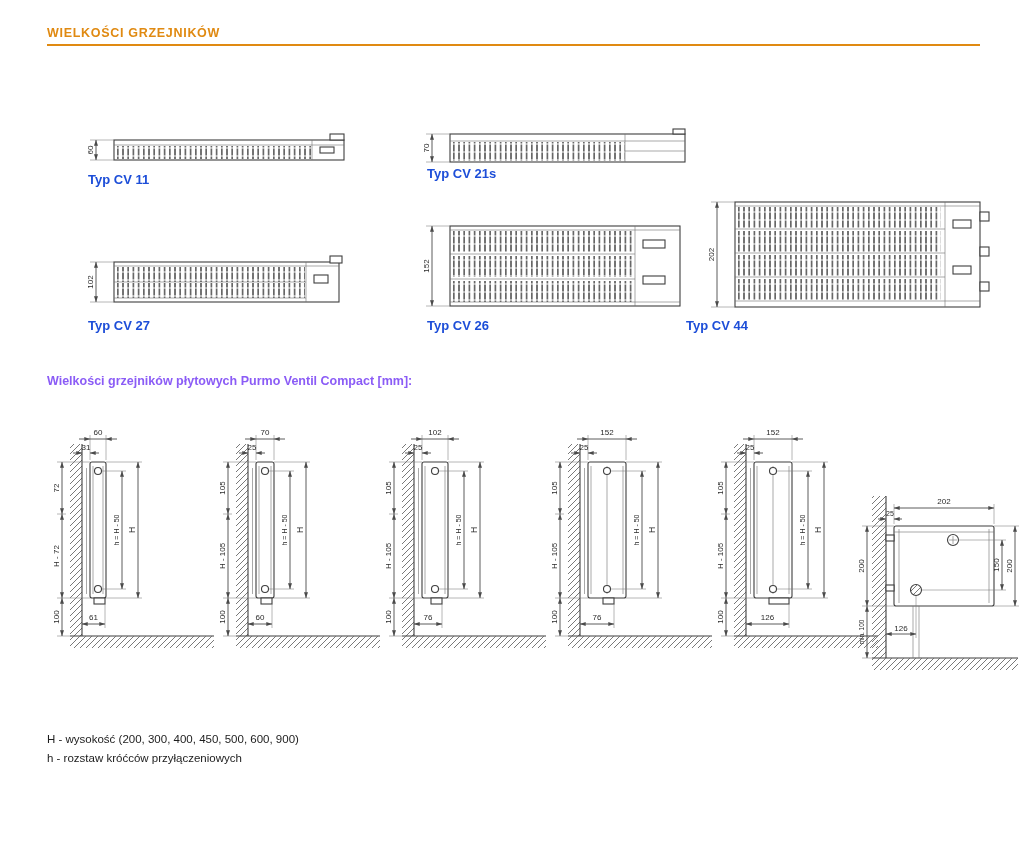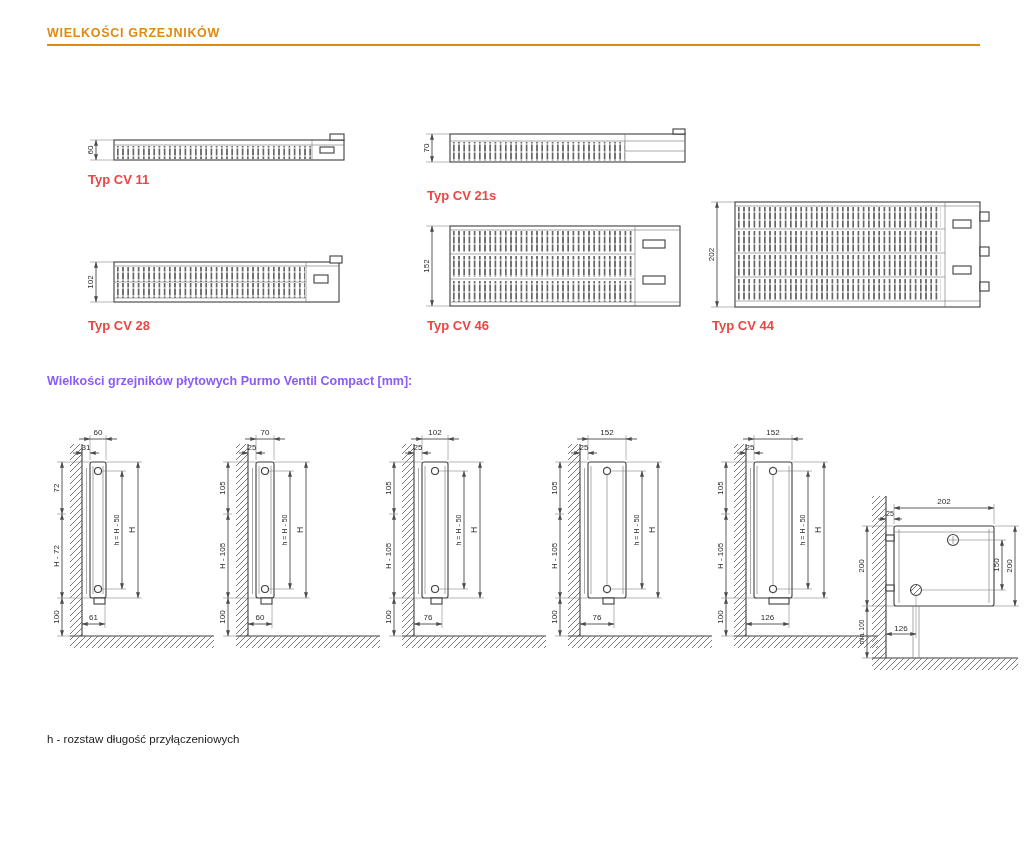--- a/index.html
+++ b/index.html
@@ -1,21 +1,21 @@
 <!DOCTYPE html>
 <html><head>
 <meta charset="utf-8">
 <style>
   html,body{margin:0;padding:0;background:#fff;}
   body{font-family:"Liberation Sans",sans-serif;color:#1c1c1c;}
   .page{position:relative;width:1027px;height:805px;background:#fff;overflow:hidden;}
   .abs{position:absolute;}
   .title{font-size:12.5px;font-weight:bold;letter-spacing:.7px;color:#E08A12;}
   .rule{height:2px;background:#E08A12;}
-  .cv-label{font-size:13px;font-weight:bold;color:#ef4444;}
+  .cv-label{font-size:13px;font-weight:bold;color:#1d4ed8;}
   .sec-head{font-size:12.5px;font-weight:bold;color:#8b5cf6;}
   .legend-line{font-size:11.5px;color:#1c1c1c;line-height:19px;}
   svg{overflow:visible;display:block;}
   svg text{font-family:"Liberation Sans",sans-serif;}
   .dim{font-size:8px;fill:#2a2a2a;}
   .dimB{font-size:8.5px;fill:#2a2a2a;}
   .dim7{font-size:7px;fill:#2a2a2a;}
   .dl{stroke:#4a4a4a;stroke-width:.9;fill:none;}
   .ext{stroke:#7a7a7a;stroke-width:.55;fill:none;}
   .dr{stroke:#3f3f3f;stroke-width:1.1;fill:none;}
@@ -75,21 +75,21 @@
         <rect x="253" y="1" width="12" height="5" class="drf" stroke-width="0.8"></rect>
       </g>
       <g>
         <line x1="30" y1="6" x2="6" y2="6" class="ext"></line>
         <line x1="30" y1="34" x2="6" y2="34" class="ext"></line>
         <line x1="12" y1="6" x2="12" y2="34" class="dl" marker-start="url(#arw)" marker-end="url(#arw)"></line>
         <text x="8.5" y="20" text-anchor="middle" class="dim" transform="rotate(-90 8.5 20)">70</text>
       </g>
     </svg>
   </div>
-  <div class="abs cv-label" style="left:427px;top:188px">Typ CV 21s</div>
+  <div class="abs cv-label" style="left:427px;top:166px">Typ CV 21s</div>
 
   <div class="abs" style="left:84px;top:256px">
     <svg width="270" height="52" viewBox="0 0 270 52">
       <g>
         <rect x="30" y="6" width="225" height="40" class="drf"></rect>
         <line x1="30" y1="10" x2="255" y2="10" class="thin"></line>
         <rect x="31" y="11" width="190" height="15" fill="url(#fins)"></rect>
         <line x1="30" y1="26" x2="222" y2="26" class="thin"></line>
         <rect x="31" y="27" width="190" height="15" fill="url(#fins)"></rect>
         <line x1="30" y1="42" x2="222" y2="42" class="thin"></line>
@@ -98,21 +98,21 @@
         <rect x="246" y="0" width="12" height="7" class="drf" stroke-width="0.8"></rect>
       </g>
       <g>
         <line x1="30" y1="6" x2="6" y2="6" class="ext"></line>
         <line x1="30" y1="46" x2="6" y2="46" class="ext"></line>
         <line x1="12" y1="6" x2="12" y2="46" class="dl" marker-start="url(#arw)" marker-end="url(#arw)"></line>
         <text x="8.5" y="26" text-anchor="middle" class="dim" transform="rotate(-90 8.5 26)">102</text>
       </g>
     </svg>
   </div>
-  <div class="abs cv-label" style="left:88px;top:318px">Typ CV 28</div>
+  <div class="abs cv-label" style="left:88px;top:318px">Typ CV 27</div>
 
   <div class="abs" style="left:420px;top:220px">
     <svg width="275" height="92" viewBox="0 0 275 92">
       <g>
         <rect x="30" y="6" width="230" height="80" class="drf"></rect>
         <line x1="30" y1="10" x2="260" y2="10" class="thin"></line>
         <rect x="31" y="11" width="183" height="21" fill="url(#fins)"></rect>
         <line x1="30" y1="34" x2="215" y2="34" class="thin"></line>
         <rect x="31" y="36" width="183" height="21" fill="url(#fins)"></rect>
         <line x1="30" y1="59" x2="215" y2="59" class="thin"></line>
@@ -123,21 +123,21 @@
         <rect x="223" y="56" width="22" height="8" class="dr" stroke-width="0.8"></rect>
       </g>
       <g>
         <line x1="30" y1="6" x2="6" y2="6" class="ext"></line>
         <line x1="30" y1="86" x2="6" y2="86" class="ext"></line>
         <line x1="12" y1="6" x2="12" y2="86" class="dl" marker-start="url(#arw)" marker-end="url(#arw)"></line>
         <text x="8.5" y="46" text-anchor="middle" class="dim" transform="rotate(-90 8.5 46)">152</text>
       </g>
     </svg>
   </div>
-  <div class="abs cv-label" style="left:427px;top:318px">Typ CV 46</div>
+  <div class="abs cv-label" style="left:427px;top:318px">Typ CV 26</div>
 
   <div class="abs" style="left:705px;top:196px">
     <svg width="290" height="118" viewBox="0 0 290 118">
       <g>
         <rect x="30" y="6" width="245" height="105" class="drf"></rect>
         <line x1="30" y1="10" x2="275" y2="10" class="thin"></line>
         <rect x="31" y="11" width="205" height="21" fill="url(#fins)"></rect>
         <line x1="30" y1="33" x2="240" y2="33" class="thin"></line>
         <rect x="31" y="35" width="205" height="21" fill="url(#fins)"></rect>
         <line x1="30" y1="57" x2="240" y2="57" class="thin"></line>
@@ -153,21 +153,21 @@
         <rect x="275" y="86" width="9" height="9" class="drf" stroke-width="0.8"></rect>
       </g>
       <g>
         <line x1="30" y1="6" x2="6" y2="6" class="ext"></line>
         <line x1="30" y1="111" x2="6" y2="111" class="ext"></line>
         <line x1="12" y1="6" x2="12" y2="111" class="dl" marker-start="url(#arw)" marker-end="url(#arw)"></line>
         <text x="8.5" y="58.5" text-anchor="middle" class="dim" transform="rotate(-90 8.5 58.5)">202</text>
       </g>
     </svg>
   </div>
-  <div class="abs cv-label" style="left:712px;top:318px">Typ CV 44</div>
+  <div class="abs cv-label" style="left:686px;top:318px">Typ CV 44</div>
 
   <div class="abs sec-head" style="left:47px;top:374px">Wielkości grzejników płytowych Purmo Ventil Compact [mm]:</div>
 
   <div class="abs" style="left:50px;top:426px">
     <svg width="170" height="230" viewBox="0 0 170 230">
       <g>
         <rect x="20" y="18" width="12" height="192" fill="url(#hatch)"></rect>
         <line x1="32" y1="18" x2="32" y2="210" class="dr"></line>
       </g>
       <g>
@@ -484,16 +484,17 @@
         <line x1="157" y1="38" x2="157" y2="118" class="dl" marker-start="url(#arw)" marker-end="url(#arw)"></line>
         <text x="153.5" y="78" text-anchor="middle" class="dim" transform="rotate(-90 153.5 78)">200</text>
         <line x1="58" y1="108" x2="58" y2="150" class="ext"></line>
         <line x1="28" y1="146" x2="58" y2="146" class="dl" marker-start="url(#arw)" marker-end="url(#arw)"></line>
         <text x="43" y="142.5" text-anchor="middle" class="dim">126</text>
       </g>
     </svg>
   </div>
 
   <div class="abs" style="left:47px;top:730px">
-    <div class="legend-line">h - rozstaw długość przyłączeniowych</div>
+    <div class="legend-line">H - wysokość (200, 300, 400, 450, 500, 600, 900)</div>
+    <div class="legend-line">h - rozstaw króćców przyłączeniowych</div>
   </div>
 
 </div>
 
 </body></html>

